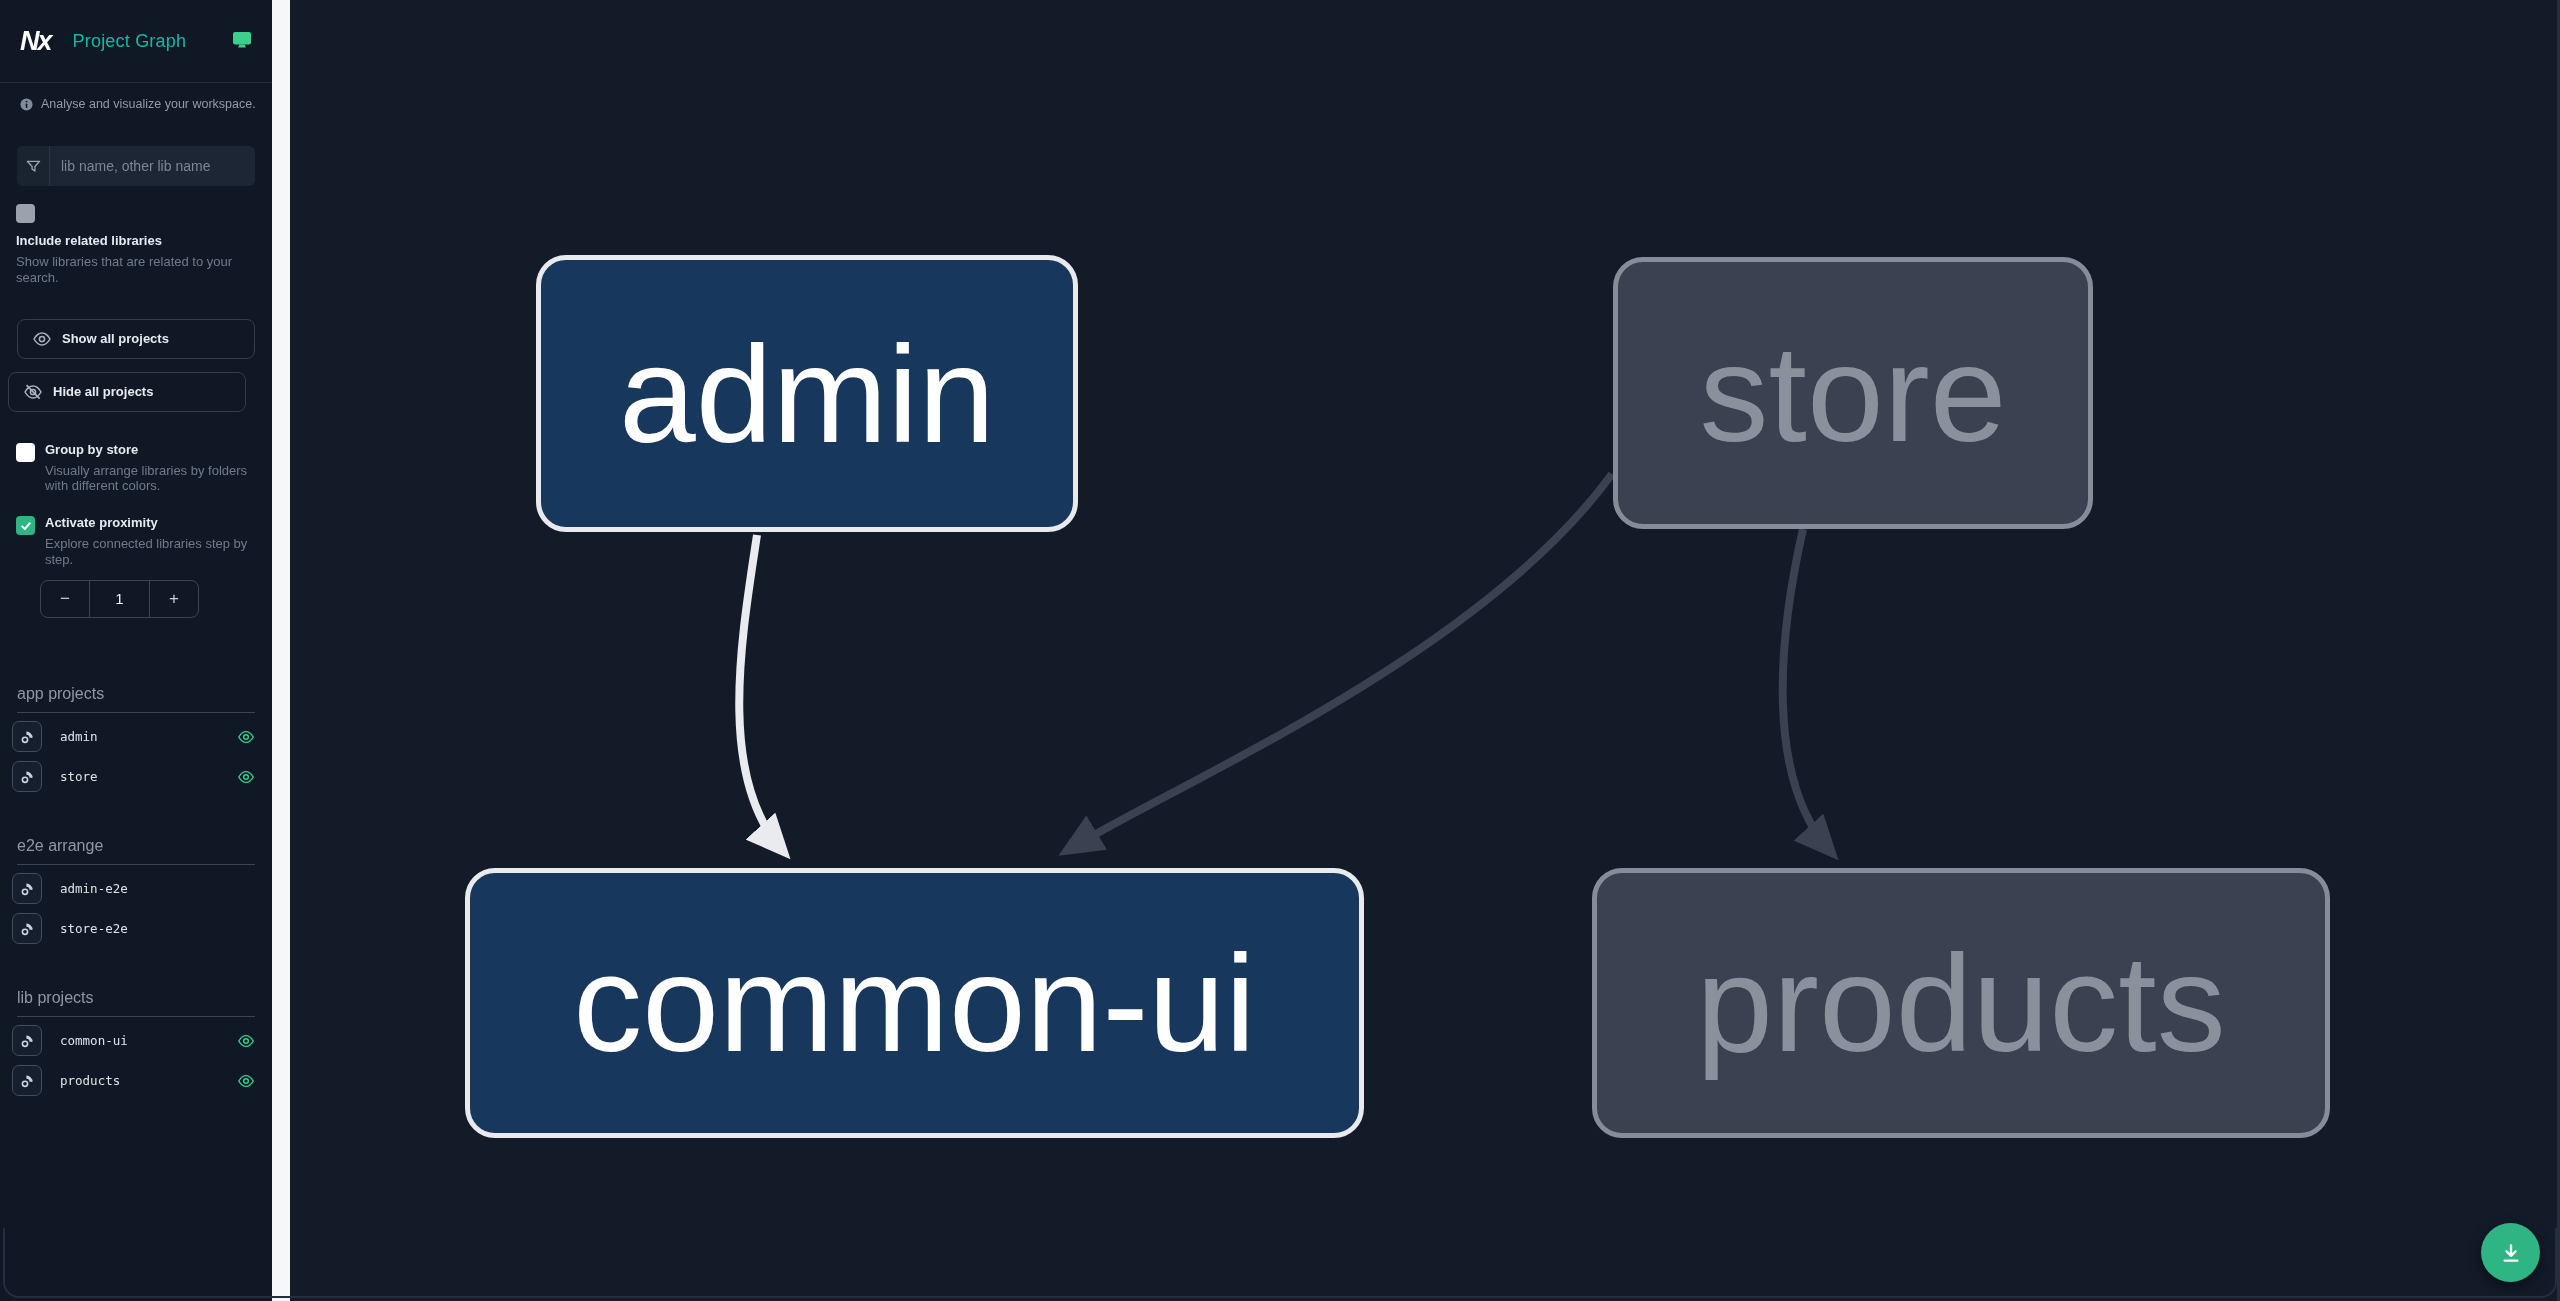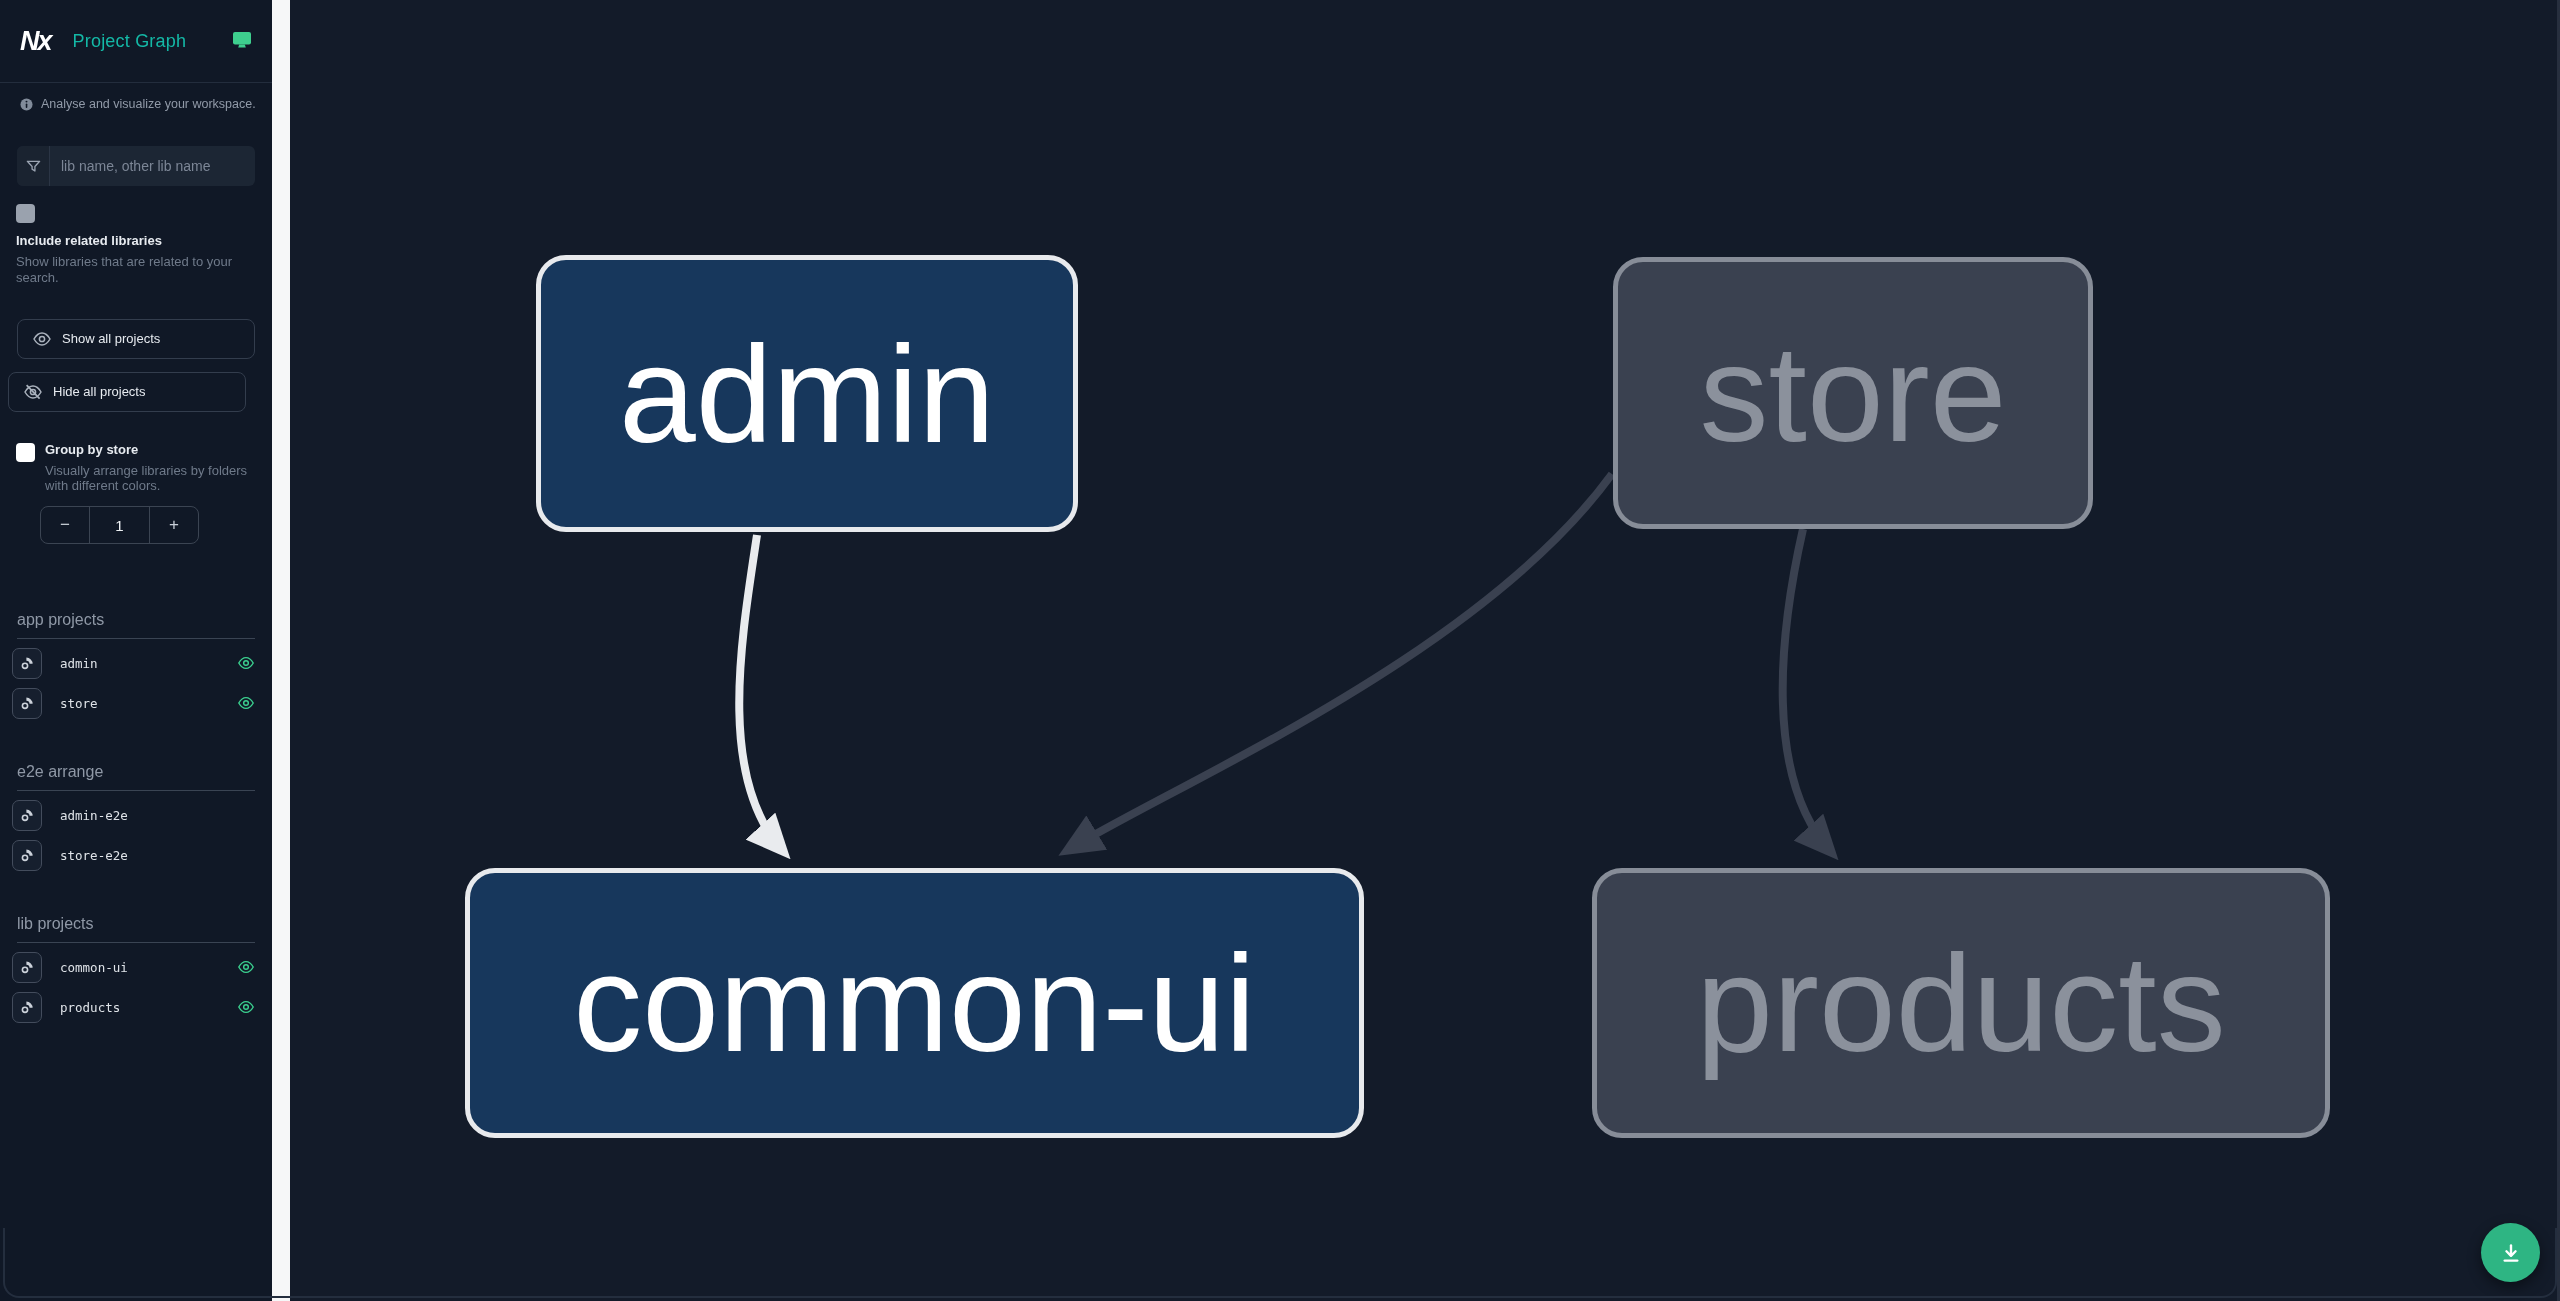--- a/index.html
+++ b/index.html
@@ -51,21 +51,21 @@
   }
   .cb-gray { background:#9aa2ae; }
   .cb-white { background:#ffffff; }
   .cb-green { background:#2eb583; }
   .toggle-label { font-size:13px; font-weight:bold; color:#e7ebf0; line-height:1.3; }
   .toggle-desc { font-size:13px; color:#6f7a8a; line-height:1.22; margin-top:4px; }
   .btn {
     margin:0 17px; width:238px; height:40px; border-radius:8px;
     border:1px solid #333d4d; background:transparent; cursor:pointer;
     display:flex; align-items:center; gap:10px; padding:0 14px;
-    color:#e7ebf0; font-size:13px; font-weight:normal;
+    color:#e7ebf0; font-size:13px; font-weight:bold;
     font-family:"Liberation Sans", sans-serif;
   }
   .btn-show { margin-top:33px; }
   .btn-hide { margin-top:13px;margin-left:8px; }
   .stepper {
     margin:12px 0 0 40px; width:159px; height:38px; display:flex;
     border:1px solid #3b4452; border-radius:8px; overflow:hidden;
   }
   .step-btn {
     width:48px; background:transparent; border:none; color:#c9cfd8;
@@ -188,20 +188,31 @@
     </button>
 
     <div class="toggle-block mt-group">
       <span class="checkbox cb-white"></span>
       <span>
         <div class="toggle-label">Group by store</div>
         <div class="toggle-desc">Visually arrange libraries by folders with different colors.</div>
       </span>
     </div>
 
+    <div class="toggle-block mt-prox">
+      <span class="checkbox cb-green">
+        <svg width="12" height="12" viewBox="0 0 12 12" fill="none" stroke="#ffffff" stroke-width="2" stroke-linecap="round" stroke-linejoin="round">
+          <path d="M2.2 6.4 L4.8 9 L9.9 3.2"></path>
+        </svg>
+      </span>
+      <span>
+        <div class="toggle-label">Activate proximity</div>
+        <div class="toggle-desc">Explore connected libraries step by step.</div>
+      </span>
+    </div>
 
     <div class="stepper">
       <button class="step-btn">−</button>
       <span class="step-value">1</span>
       <button class="step-btn">+</button>
     </div>
 
     <div class="section section-first">
       <div class="section-title">app projects</div>
       <div class="project-row">

